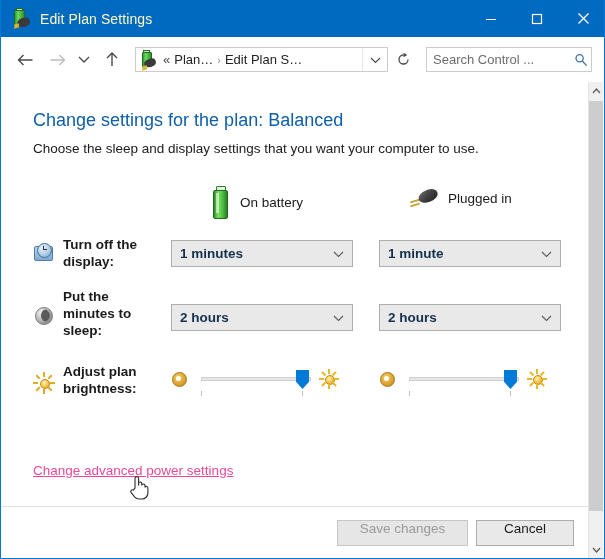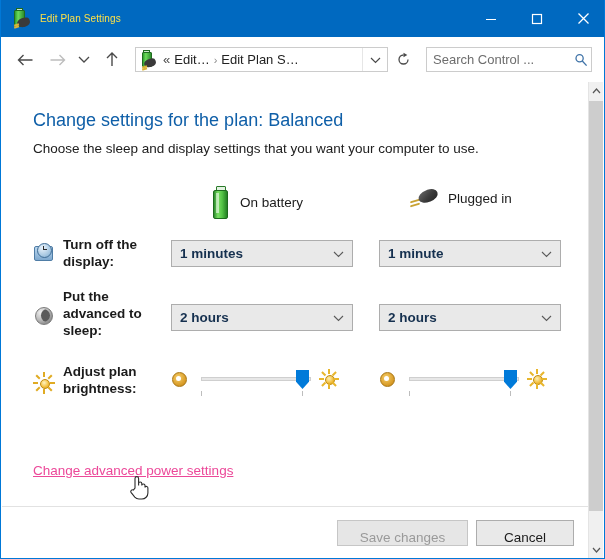--- a/index.html
+++ b/index.html
@@ -53,22 +53,22 @@
     border-radius: 50% 40% 45% 55%;
     transform: rotate(-18deg);
   }
   .plug-pin {
     position: absolute; background: #d8b43a;
     width: 5px; height: 1.5px;
   }
   .plug-pin.p1 { left: 3px; top: 15px; transform: rotate(-18deg); }
   .plug-pin.p2 { left: 3px; top: 17px; transform: rotate(-18deg); }
   .title-text {
-    color: #fde047;
-    font-size: 10px;
+    color: #fef9c3;
+    font-size: 14px;
     letter-spacing: .1px;
   }
   .win-btns {
     position: absolute; right: 0; top: 0;
     height: 37px; display: flex;
   }
   .win-btn {
     width: 46px; height: 37px;
     display: flex; align-items: center; justify-content: center;
   }
@@ -342,21 +342,21 @@
     width: 588px; height: 52px;
     background: #ffffff;
     border-top: 1px solid #e2e2e2;
   }
   .btn {
     position: absolute; top: 13px;
     height: 26px; min-width: 0;
     background: #e9e9e9;
     border: 1px solid #adadad;
     box-sizing: border-box;
-    display: flex; align-items: flex-end; justify-content: center;
+    display: flex; align-items: flex-start; justify-content: center;
     font-size: 13.5px;
   }
   .btn.save { left: 335px; width: 131px; color: #9a9a9a; background: #e6e6e6; border-color: #c6c6c6; }
   .btn.cancel { left: 474px; width: 98px; color: #1b1b1b; background: #e9e9e9; }
 
   
   .vscroll {
     position: absolute; right: 1px; top: 82px;
     width: 15px; height: 476px;
     background: #f0f0f0;
@@ -433,21 +433,21 @@
 
     <div class="crumbbox">
       <div class="crumb-icon">
         <div class="batt-cap"></div>
         <div class="batt-body"></div>
         <div class="plug-blob"></div>
         <div class="plug-pin p1"></div>
         <div class="plug-pin p2"></div>
       </div>
       <span class="crumb-sep">«</span>
-      <span class="crumb-item">Edit…</span>
+      <span class="crumb-item">Plan…</span>
       <span class="crumb-sep chev">›</span>
       <span class="crumb-item">Edit Plan S…</span>
       <span class="crumb-drop">
         <svg width="11" height="8" viewBox="0 0 11 8">
             <path d="M1 2 L5.5 6.5 L10 2" stroke="#4a4a4a" stroke-width="1.2" fill="none"></path>
           </svg>
       </span>
     </div>
 
     <div class="refresh-btn">
@@ -518,21 +518,21 @@
       </div>
     </div>
 
     <div class="row" style="top:206px; height:56px;">
       <div class="row-icon" style="top:16px;">
         <div class="ic-sleep">
             <div class="ball"></div>
             <div class="moon"></div>
           </div>
       </div>
-      <div class="row-label" style="top:0px;">Put the advanced to sleep:</div>
+      <div class="row-label" style="top:0px;">Put the minutes to sleep:</div>
       <div class="combo left" style="top:16px;">
         <span class="val">2 hours</span>
         <span class="chev">
           <svg width="11" height="8" viewBox="0 0 11 8">
               <path d="M1 2 L5.5 6.5 L10 2" stroke="#5a5a5a" stroke-width="1.1" fill="none"></path>
             </svg>
         </span>
       </div>
       <div class="combo right" style="top:16px;">
         <span class="val">2 hours</span>

